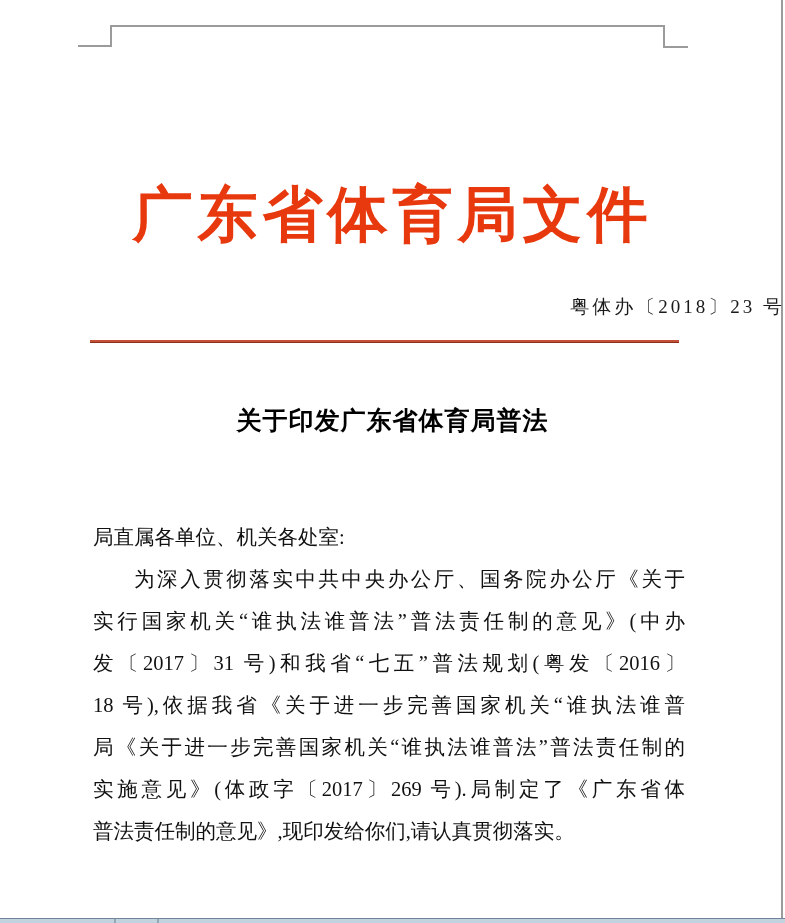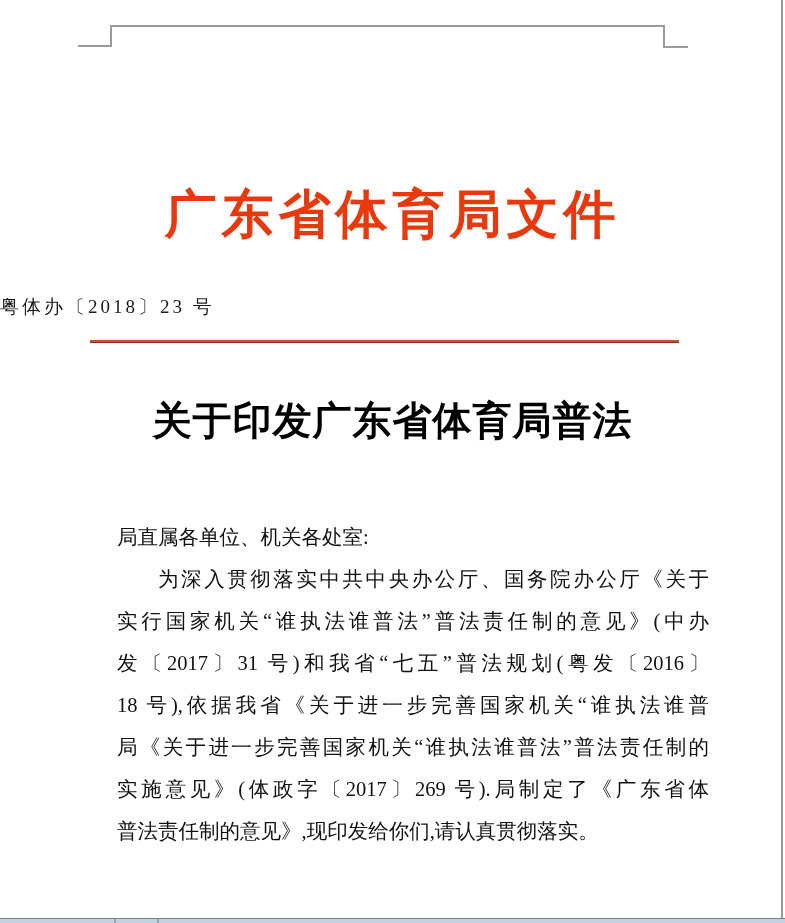--- a/index.html
+++ b/index.html
@@ -25,48 +25,48 @@
     position: absolute; left: 0; top: 918px; width: 785px; height: 5px;
     background: #c2d3de; border-top: 1px solid #70859a; box-sizing: border-box;
   }
   .bottom-bar .sep { position: absolute; top: 0; width: 2px; height: 5px; background: #93a9b8; }
   .sep1 { left: 114px; } .sep2 { left: 157px; }
 
   
   .letterhead {
     position: absolute; left: 0; top: 160px; width: 785px;
     text-align: center;
-    font-size: 52px; font-weight: bold;
+    font-size: 60px; font-weight: bold;
     letter-spacing: 5px;
     color: #e8390e;
     line-height: 110px;
     white-space: nowrap;
   }
   .doc-number {
     position: absolute; left: 0; top: 294px; width: 785px;
-    text-align: left;
+    text-align: right;
     font-size: 19px; letter-spacing: 3px; color: #1a1a1a;
   }
   .red-rule {
     position: absolute; left: 90px; top: 340px; width: 589px; height: 3px;
     background: #c25138; border-bottom: 1px solid #8e2f1d; box-sizing: border-box;
   }
 
   
   .notice-title {
     position: absolute; left: 95px; top: 392px; width: 595px;
     text-align: center;
-    font-size: 39px; font-weight: bold; color: #000;
+    font-size: 25px; font-weight: bold; color: #000;
     line-height: 57px; letter-spacing: 1px;
   }
 
   
   .body-text {
     position: absolute; left: 93px; top: 516px; width: 592px;
-    font-size: 20.5px; line-height: 42px; color: #111; margin-left: 24px;
+    font-size: 20.5px; line-height: 42px; color: #111;
   }
   .line { white-space: nowrap; }
   .just { text-align: justify; text-align-last: justify; white-space: normal; }
   .indent { text-indent: 2em; }
 </style>
 </head>
 <body>
 
 <div class="mark top-line"></div>
 <div class="mark notch-l-v"></div>

